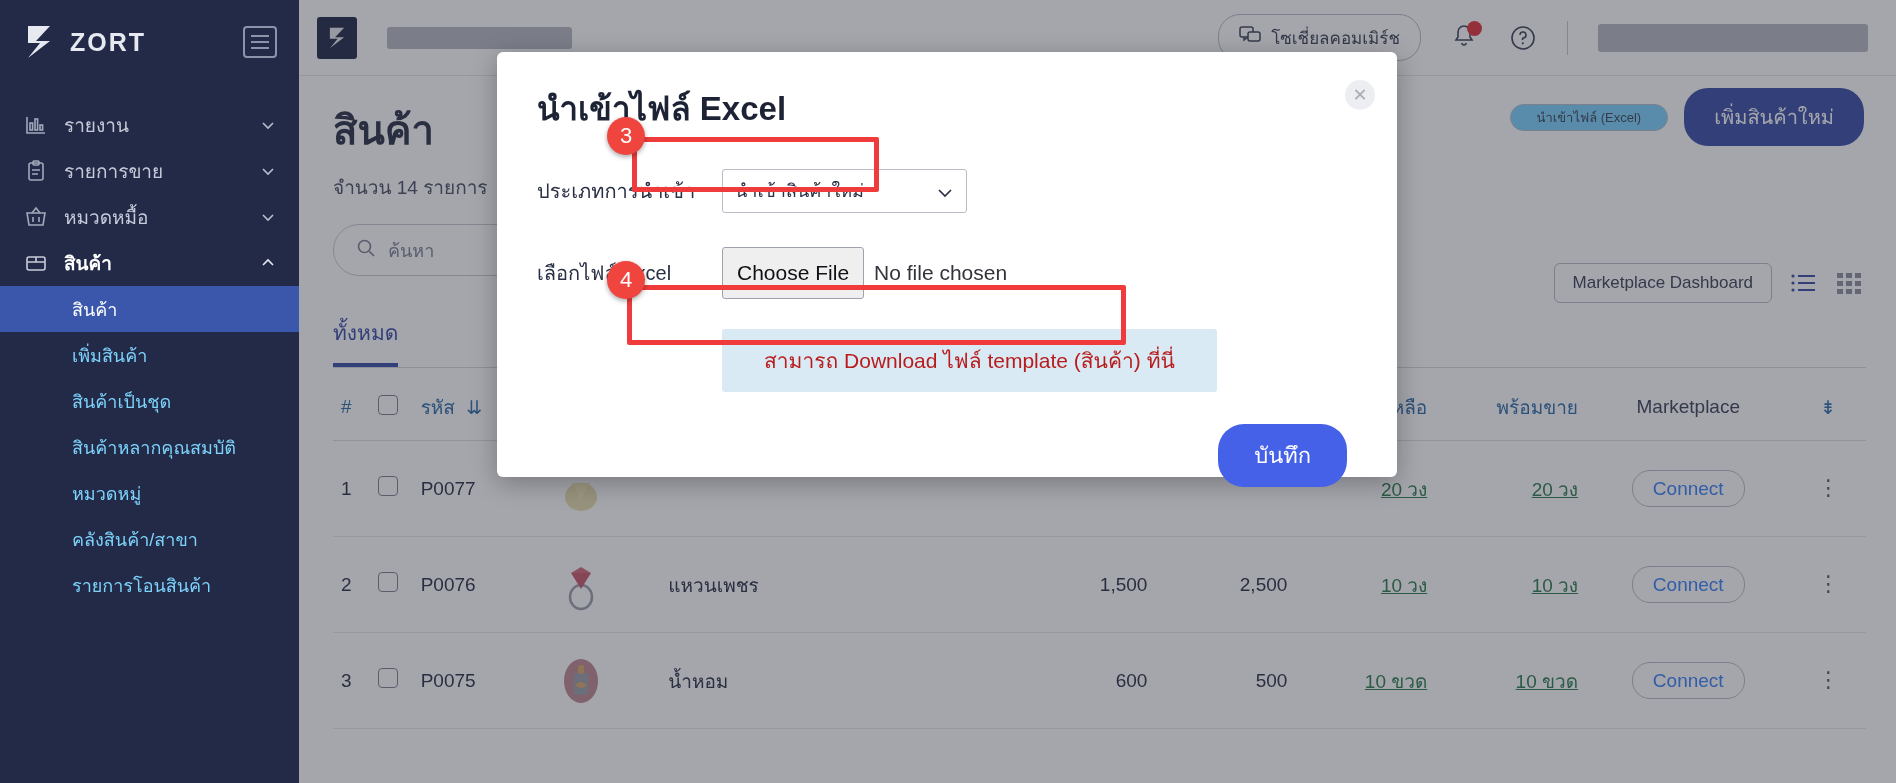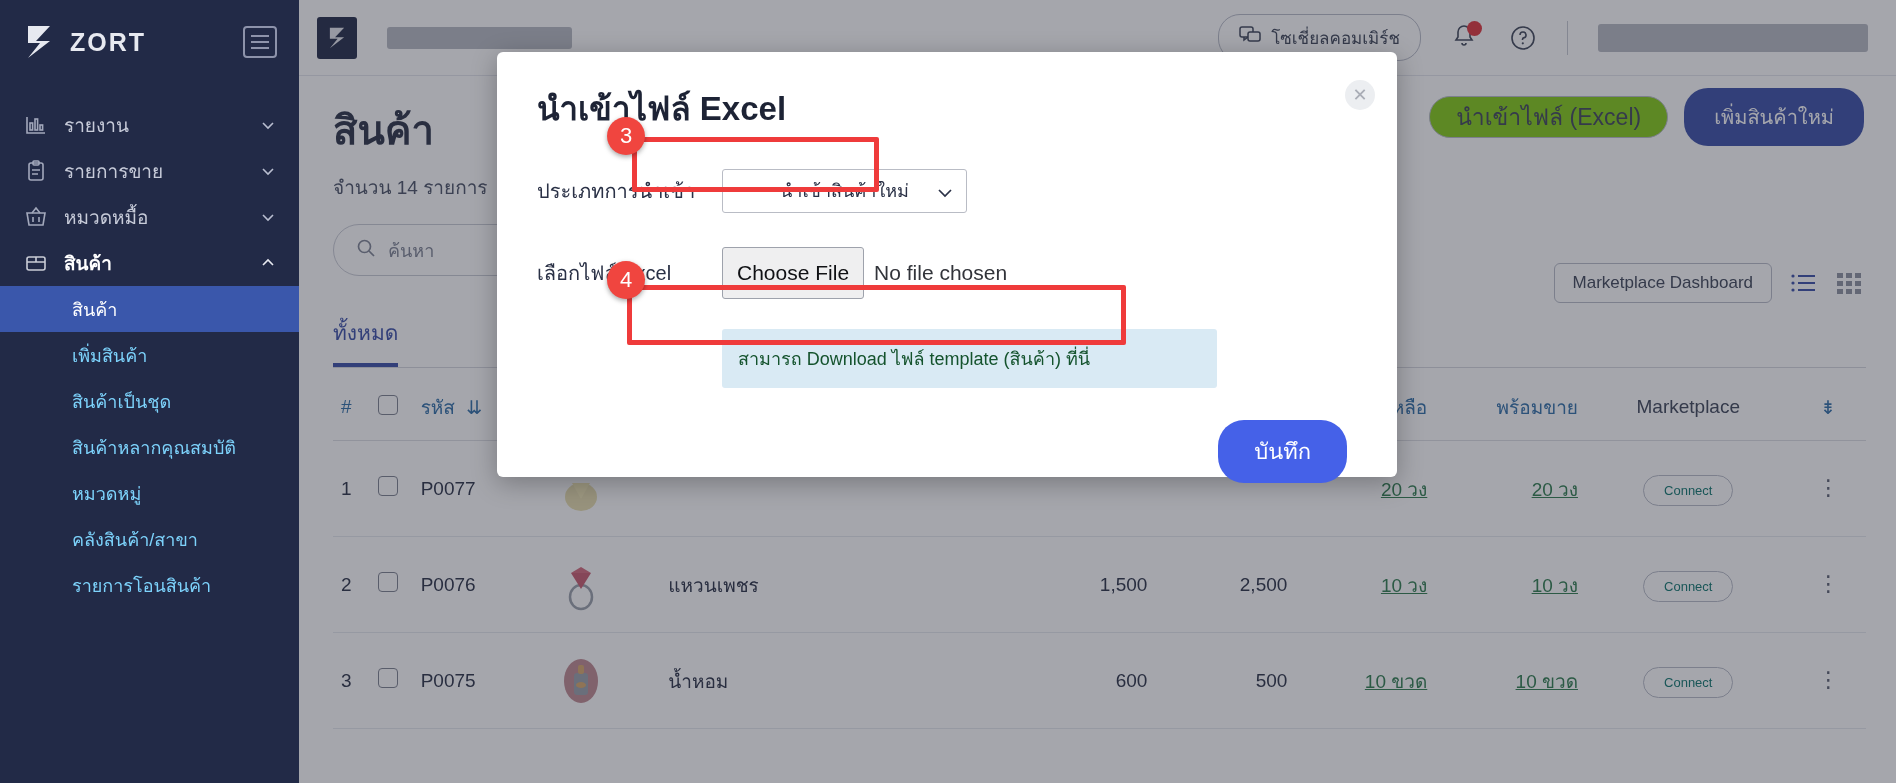--- a/index.html
+++ b/index.html
@@ -99,21 +99,21 @@
   .search-box {
     margin-top: 22px;
     width: 430px; height: 52px; border: 1px solid #c9ccd5; border-radius: 26px;
     display: flex; align-items: center; gap: 12px; padding: 0 22px;
     color: #7e8494; font-size: 18px;
   }
 
   .head-right { position: absolute; right: 32px; top: 88px; display: flex; align-items: center; gap: 16px; }
   .btn-outline {
     border: 1px solid #b8bcc8; border-radius: 24px; padding: 2px 26px;
-    font-size: 23px; color: #3e4658; background: #84cc16; cursor: pointer; white-space: nowrap;
+    font-size: 13px; color: #3e4658; background: #7dd3fc; cursor: pointer; white-space: nowrap;
   }
   .btn-primary {
     background: #3a4fa8; color: #fff; border: none; border-radius: 24px;
     padding: 13px 30px; font-size: 20px; cursor: pointer; white-space: nowrap;
   }
 
   .tools-right { position: absolute; right: 32px; top: 263px; display: flex; align-items: center; gap: 18px; }
   .btn-ghost {
     border: 1px solid #b8bcc8; border-radius: 6px; padding: 9px 18px;
     font-size: 17px; color: #3e4658; background: transparent; cursor: pointer; white-space: nowrap;
@@ -134,22 +134,22 @@
   table.grid td {
     padding: 14px 8px; font-size: 19px; color: #2a3146; border-bottom: 1px solid #e6e8ee;
     vertical-align: middle;
   }
   table.grid td.num { text-align: right; }
   .cb { width: 20px; height: 20px; border: 1.5px solid #7c818f; border-radius: 4px; display: inline-block; }
   .thumb { width: 62px; height: 62px; border-radius: 4px; }
   .lnk-name { color: #3a4fa8; }
   .lnk-qty { color: #2f7d4f; text-decoration: underline; white-space: nowrap; }
   .connect {
-    border: 1px solid #b8bcc8; border-radius: 18px; padding: 7px 20px; font-size: 13px;
-    color: #0f766e; background: #fff; cursor: pointer;
+    border: 1px solid #b8bcc8; border-radius: 18px; padding: 7px 20px; font-size: 19px;
+    color: #3b82f6; background: #fff; cursor: pointer;
   }
   .kebab { font-size: 22px; color: #5a6070; letter-spacing: 0; cursor: pointer; line-height: 10px; }
 
   
   #veil {
     position: absolute; left: 299px; top: 0; right: 0; bottom: 0;
     background: rgba(40,44,58,0.42);
     z-index: 5;
   }
 
@@ -168,36 +168,35 @@
     color: #a9adb6; font-size: 18px; cursor: pointer; line-height: 1;
   }
   .form-row { display: flex; align-items: center; margin-top: 34px; }
   .form-label { width: 185px; flex: 0 0 185px; font-size: 20px; color: #2a3146; }
   .select-wrap { position: relative; width: 245px; }
   select.mselect {
     width: 245px; height: 44px; font-size: 18px; color: #2a3146;
     border: 1px solid #b9bcc5; border-radius: 3px; background: #fff;
     padding: 0 12px; appearance: none; font-family: "Liberation Sans", sans-serif;
     cursor: pointer;
-    text-align: center;
   }
   .select-chev { position: absolute; right: 14px; top: 16px; pointer-events: none; }
   .filewrap { display: flex; align-items: center; gap: 10px; }
   .choose-file {
     border: 1px solid #9ea2ac; background: #efeff0; border-radius: 3px;
     font-size: 21px; padding: 13px 14px; color: #101114; cursor: pointer;
     font-family: "Liberation Sans", sans-serif;
   }
   .nofile { font-size: 21px; color: #32343a; }
 
   .dl-banner {
     margin-left: 185px; margin-top: 30px; width: 495px;
     background: #d9eaf4; border-radius: 3px; padding: 15px 16px;
   }
-  .dl-banner a { color: #14532d; font-size: 18px; text-decoration: none; cursor: pointer; }
+  .dl-banner a { color: #b91c1c; font-size: 21px; text-decoration: none; cursor: pointer; margin-left: 26px; }
 
   .modal-footer { margin-top: 32px; display: flex; justify-content: flex-end; padding-right: 10px; }
   .btn-save {
     background: #4561e8; color: #fff; border: none; border-radius: 26px;
     padding: 14px 36px; font-size: 22px; cursor: pointer;
     font-family: "Liberation Sans", sans-serif;
   }
 
   
   .anno-box {

